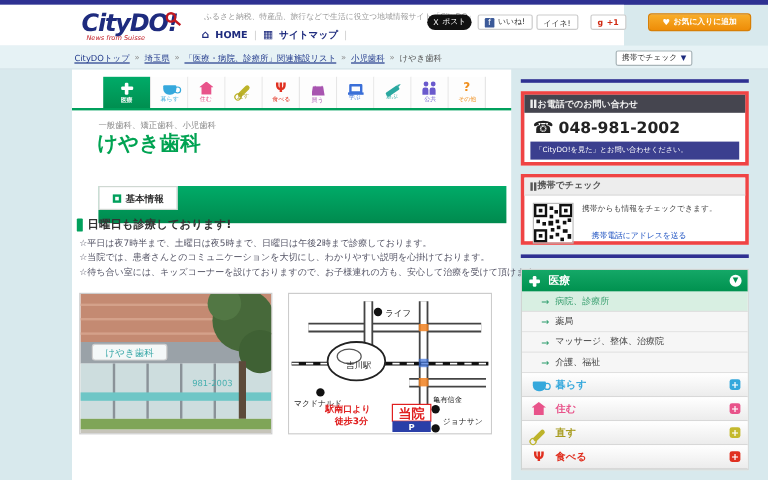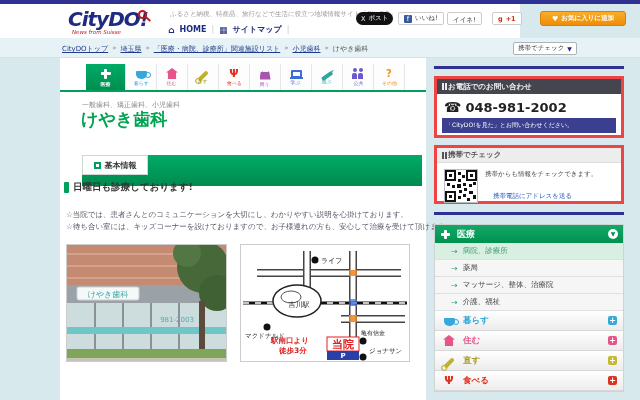--- a/index.html
+++ b/index.html
@@ -227,20 +227,21 @@
     <div class="tab-basic">
       <span class="sq"></span>
       <span>基本情報</span>
     </div>
   </div>
 
   <div class="abs notice-h">
     <span class="bar"></span>
     <span>日曜日も診療しております!</span>
   </div>
+  <div class="abs nline" style="top:140px;">☆平日は夜7時半まで、土曜日は夜5時まで、日曜日は午後2時まで診療しております。</div>
   <div class="abs nline" style="top:152px;">☆当院では、患者さんとのコミュニケーションを大切にし、わかりやすい説明を心掛けております。</div>
   <div class="abs nline" style="top:164px;">☆待ち合い室には、キッズコーナーを設けておりますので、お子様連れの方も、安心して治療を受けて頂けます。</div>
 
   <div class="abs photobox">
     <svg width="159" height="116" viewBox="0 0 159 116">
       <rect x="0" y="0" width="159" height="40" fill="#c48a72"></rect>
       <rect x="0" y="8" width="159" height="2" fill="#d4a18a"></rect>
       <rect x="0" y="20" width="159" height="2" fill="#d4a18a"></rect>
       <rect x="0" y="32" width="159" height="2" fill="#d4a18a"></rect>
       <rect x="0" y="40" width="159" height="18" fill="#9aa2a8"></rect>

